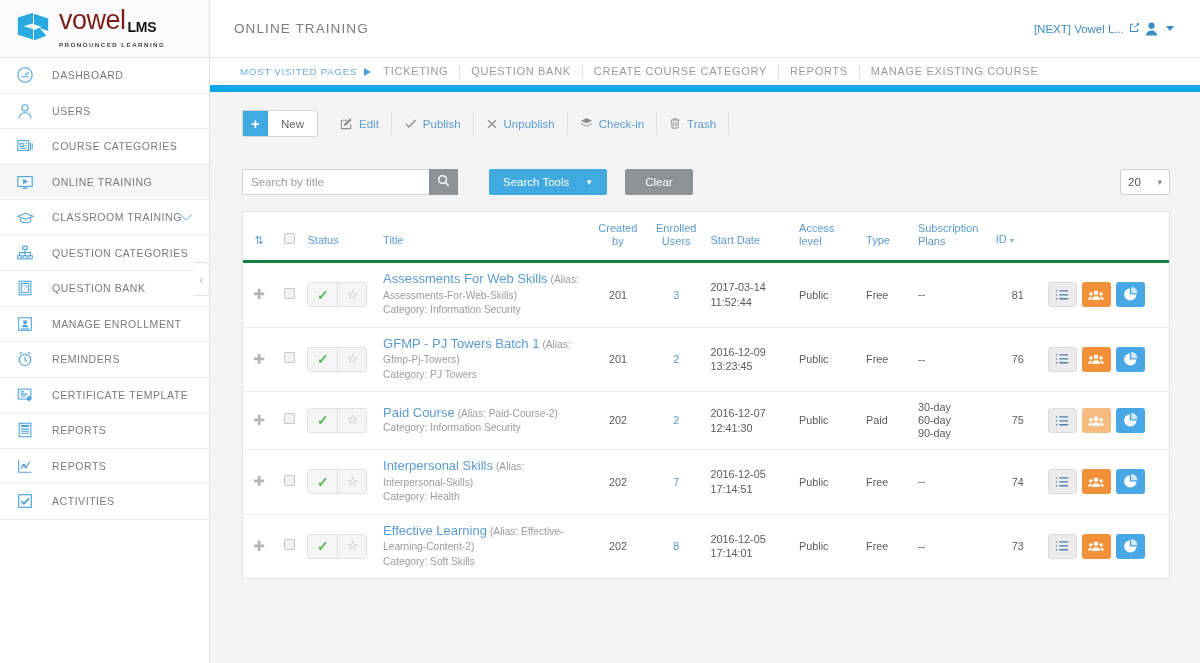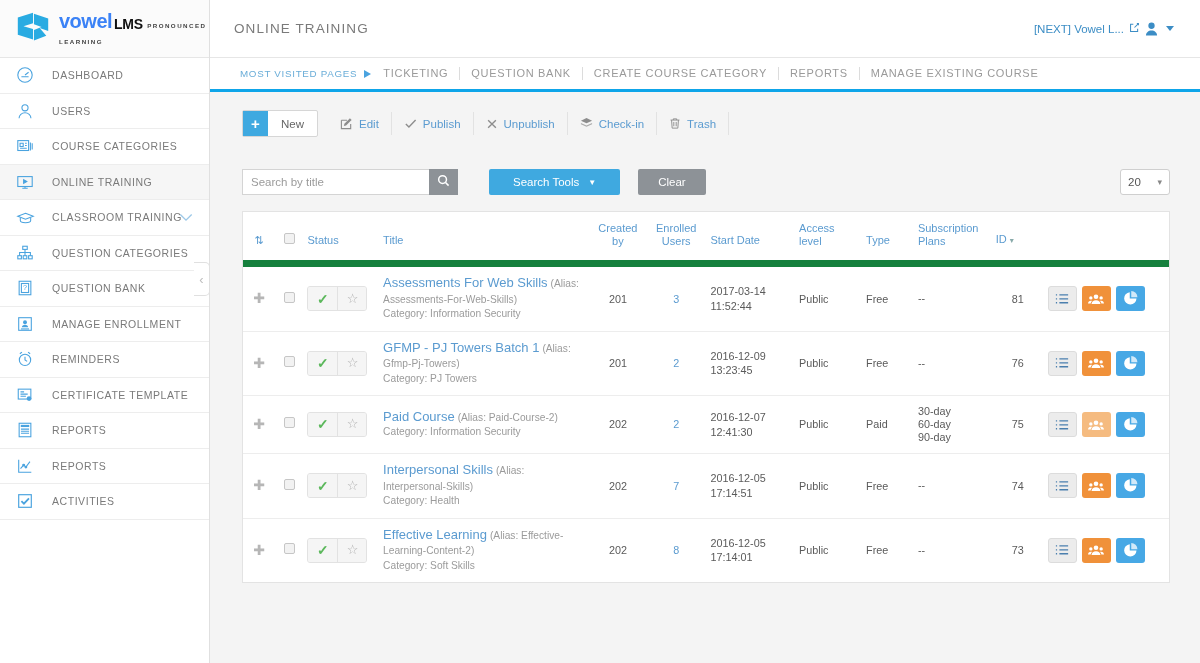--- a/index.html
+++ b/index.html
@@ -23,22 +23,22 @@
     height: 58px;
     display: flex; align-items: center;
     padding-left: 14px;
     background: #fbfbfb;
     border-bottom: 1px solid #e6e6e6;
   }
   .logo-mark { width: 38px; height: 38px; flex: 0 0 38px; }
   .logo-text { margin-left: 7px; line-height: 1; }
   .logo-vowel {
     font-family: "Liberation Sans", sans-serif;
-    font-weight: bold; font-size: 20px; letter-spacing: -0.5px;
-    color: #3b82f6; display: inline-block; vertical-align: bottom;
+    font-weight: normal; font-size: 27px; letter-spacing: -0.5px;
+    color: #7f1d1d; display: inline-block; vertical-align: bottom;
   }
   .logo-lms {
     font-weight: bold; font-size: 14px; color: #111;
     display: inline-block; vertical-align: bottom; margin-left: 2px;
     letter-spacing: -0.3px;
   }
   .logo-tag {
     font-size: 6.2px; letter-spacing: 1.45px; color: #444;
     margin-top: 2px; font-weight: bold; text-align: right;
     width: 132px;
@@ -98,21 +98,21 @@
   .ext-ico { font-size: 10px; color: #3c8dc5; }
   .user-ico { color: #3c8dc5; display:flex; align-items:center; }
   .caret-down {
     width: 0; height: 0; border-left: 4px solid transparent;
     border-right: 4px solid transparent; border-top: 5px solid #3c8dc5;
     margin-left: 3px;
   }
 
   .quickbar {
     height: 34px; background: #fff;
-    border-bottom: 3px solid #0ea5e9;
+    border-bottom: 7px solid #0ea5e9;
     display: flex; align-items: center;
     padding-left: 30px;
   }
   .qb-lead {
     font-size: 9.8px; letter-spacing: 0.7px; color: #6aadd8;
     display: flex; align-items: center; gap: 7px; cursor: pointer;
   }
   .qb-play {
     width: 0; height: 0; border-top: 4.5px solid transparent;
     border-bottom: 4.5px solid transparent; border-left: 7px solid #4aa3df;
@@ -165,22 +165,22 @@
   .search-input::placeholder { color: #9b9b9b; }
   .search-go {
     width: 29px; height: 26px; background: #8d9297;
     border: 1px solid #8d9297;
     display: flex; align-items: center; justify-content: center;
     color: #fff; cursor: pointer;
   }
   .btn-tools {
     margin-left: 31px; height: 26px; background: #3fa9e0;
     color: #fff; font-size: 11.5px; border: none; border-radius: 2px;
-    padding: 0 24px; cursor: pointer;
-    display: flex; align-items: center; gap: 9px;
+    padding: 0 14px; cursor: pointer;
+    display: flex; align-items: center; gap: 16px;
     font-family: "Liberation Sans", sans-serif;
   }
   .btn-clear {
     margin-left: 18px; height: 26px; background: #8d9297;
     color: #fff; font-size: 11.5px; border: none; border-radius: 2px;
     padding: 0 20px; cursor: pointer;
     font-family: "Liberation Sans", sans-serif;
   }
   .pagesize {
     margin-left: auto;
@@ -193,21 +193,21 @@
 
   
   .tablecard {
     margin-top: 16px; background: #fff;
     border: 1px solid #e3e3e3;
   }
   table { width: 100%; border-collapse: collapse; table-layout: fixed; }
   thead th {
     font-size: 11px; font-weight: normal; color: #5b9bd0;
     text-align: left; padding: 10px 4px 12px 4px;
-    vertical-align: top; border-bottom: 7px solid #15803d;
+    vertical-align: top; border-bottom: 3px solid #15803d;
     line-height: 13px;
   }
   thead th.mid { vertical-align: middle; padding-top: 20px; }
   tbody td {
     font-size: 10.8px; color: #5a5a5a; padding: 9px 4px;
     border-bottom: 1px solid #ededed; vertical-align: middle;
     line-height: 14.5px;
   }
   tbody tr:last-child td { border-bottom: none; }
 

